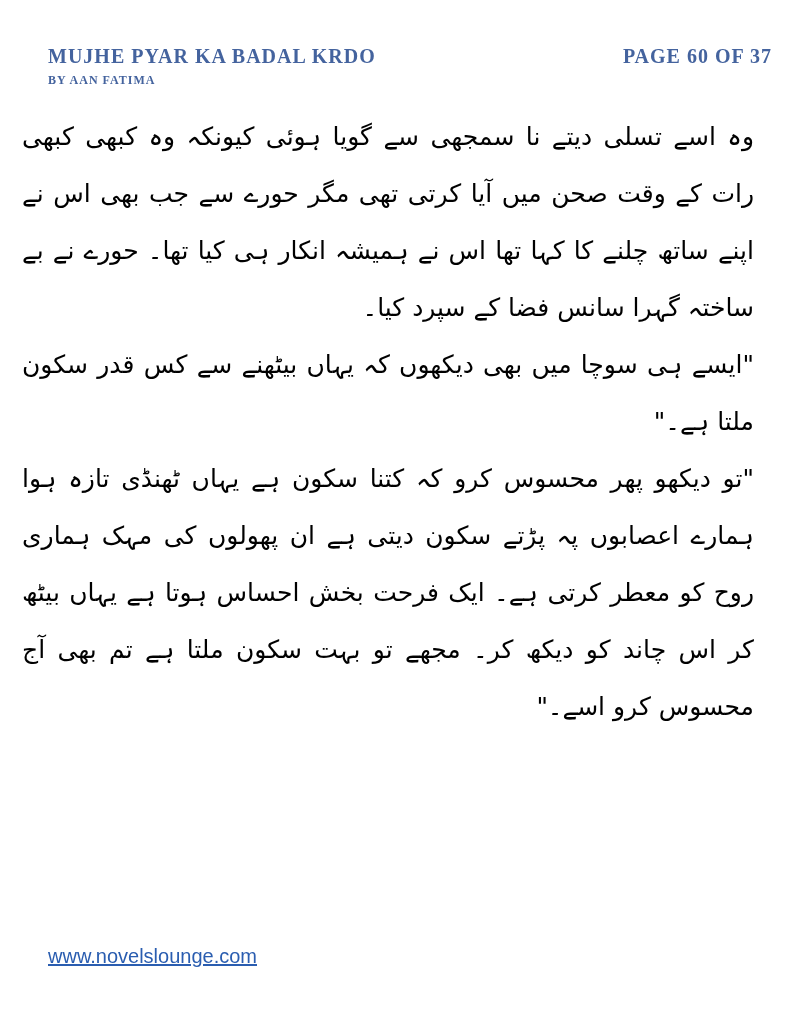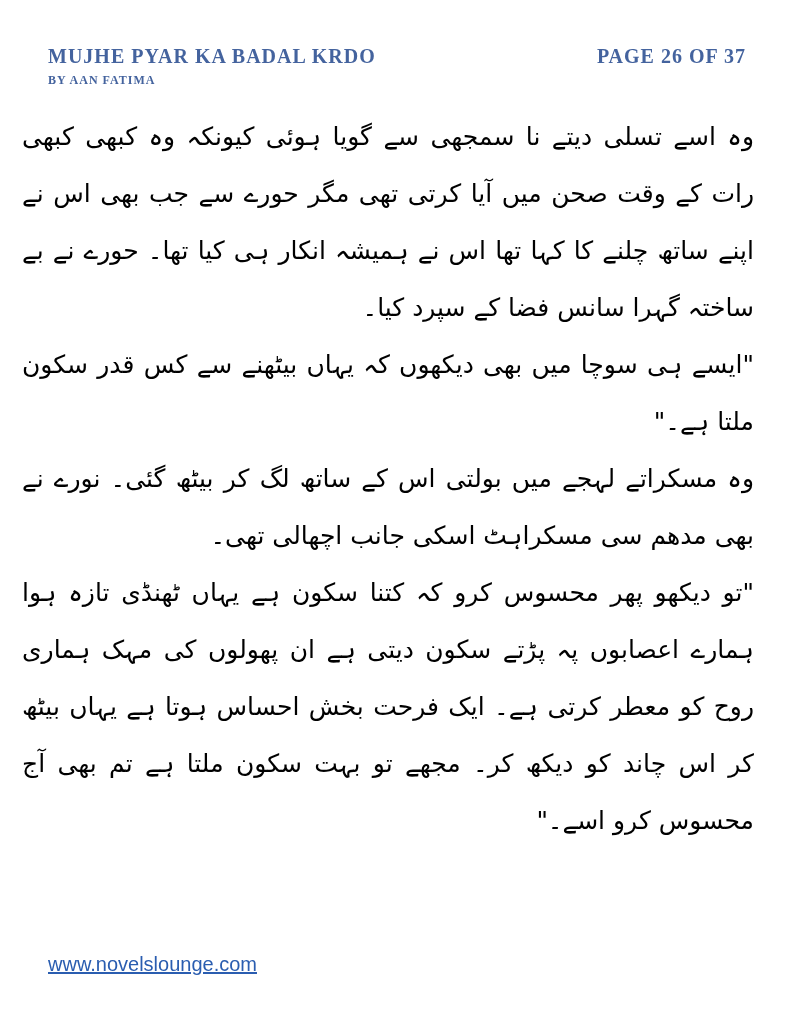--- a/index.html
+++ b/index.html
@@ -10,21 +10,21 @@
     margin: 0 auto;
     background: var(--page-bg, #ffffff);
     box-sizing: border-box;
     overflow: hidden;
   }
   
   .header {
     display: flex;
     justify-content: space-between;
     align-items: flex-start;
-    padding: 44px 46px 0 48px;
+    padding: 44px 20px 0 48px;
   }
   .deco-caps {
     font-family: "Liberation Serif", serif;
     font-weight: bold;
     color: var(--header-blue, #44639e);
     letter-spacing: 1px;
   }
   .header .title-block { display: flex; flex-direction: column; }
   .header .title-line  { font-size: 20px; line-height: 24px; }
   .header .byline-line { font-size: 12px; line-height: 24px; }
@@ -40,21 +40,21 @@
     font-family: "DejaVu Sans", sans-serif;
     font-size: 25px;
     line-height: 57px;
     text-align: justify;
     text-justify: inter-word;
   }
   
   .footer {
     position: absolute;
     left: 48px;
-    bottom: 48px;
+    bottom: 56px;
   }
   .site-link {
     display: inline-block;
     font-family: "Liberation Sans", sans-serif;
     font-size: 20px;
     line-height: 24px;
     color: var(--link-blue, #2a5db0);
     text-decoration: underline;
     cursor: pointer;
   }
@@ -67,27 +67,26 @@
 </head>
 <body>
 
 <div class="page">
 
   <div class="header">
     <div class="title-block">
       <span class="deco-caps title-line">MUJHE PYAR KA BADAL KRDO</span>
       <span class="deco-caps byline-line">BY AAN FATIMA</span>
     </div>
-    <span class="deco-caps page-info">PAGE 26 OF 37</span>
+    <span class="deco-caps page-info">PAGE 60 OF 37</span>
   </div>
 
   <div class="story" dir="rtl" lang="ur">
     <p>وہ اسے تسلی دیتے نا سمجھی سے گویا ہوئی کیونکہ وہ کبھی کبھی رات کے وقت صحن میں آیا کرتی تھی مگر حورے سے جب بھی اس نے اپنے ساتھ چلنے کا کہا تھا اس نے ہمیشہ انکار ہی کیا تھا۔ حورے نے بے ساختہ گہرا سانس فضا کے سپرد کیا۔</p>
     <p>"ایسے ہی سوچا میں بھی دیکھوں کہ یہاں بیٹھنے سے کس قدر سکون ملتا ہے۔"</p>
-    <p>وہ مسکراتے لہجے میں بولتی اس کے ساتھ لگ کر بیٹھ گئی۔ نورے نے بھی مدھم سی مسکراہٹ اسکی جانب اچھالی تھی۔</p>
     <p>"تو دیکھو پھر محسوس کرو کہ کتنا سکون ہے یہاں ٹھنڈی تازہ ہوا ہمارے اعصابوں پہ پڑتے سکون دیتی ہے ان پھولوں کی مہک ہماری روح کو معطر کرتی ہے۔ ایک فرحت بخش احساس ہوتا ہے یہاں بیٹھ کر اس چاند کو دیکھ کر۔ مجھے تو بہت سکون ملتا ہے تم بھی آج محسوس کرو اسے۔"</p>
   </div>
 
   <div class="footer">
     <a class="site-link">www.novelslounge.com</a>
   </div>
 
 </div>
 
 </body></html>

